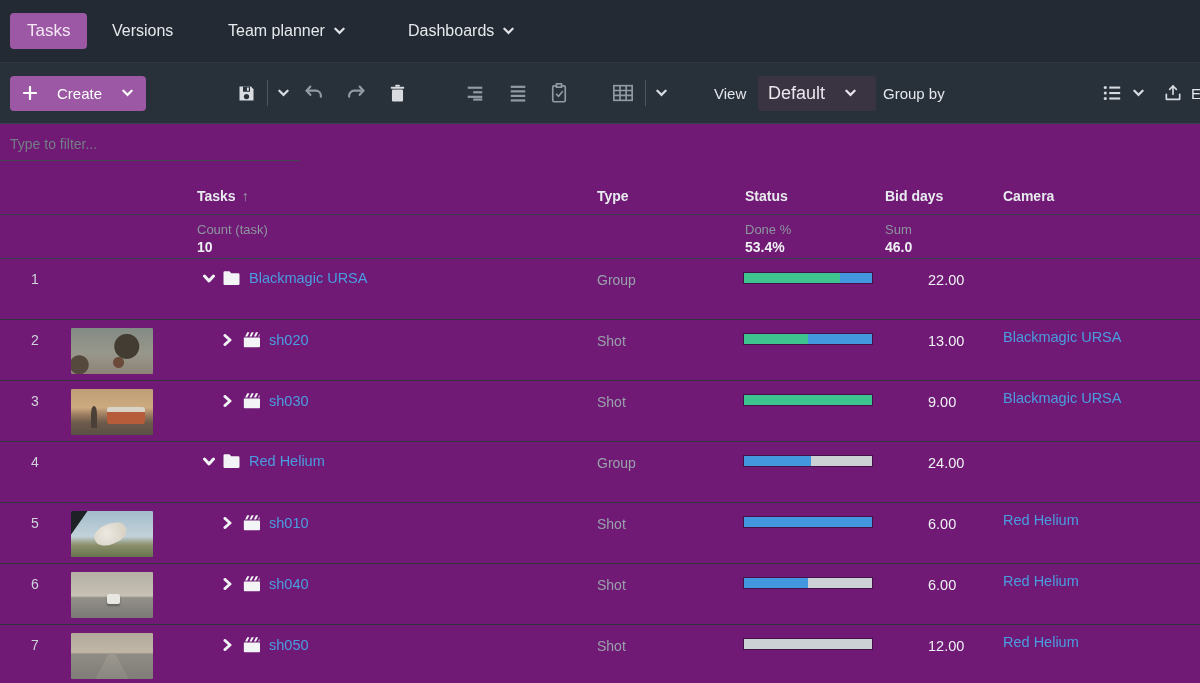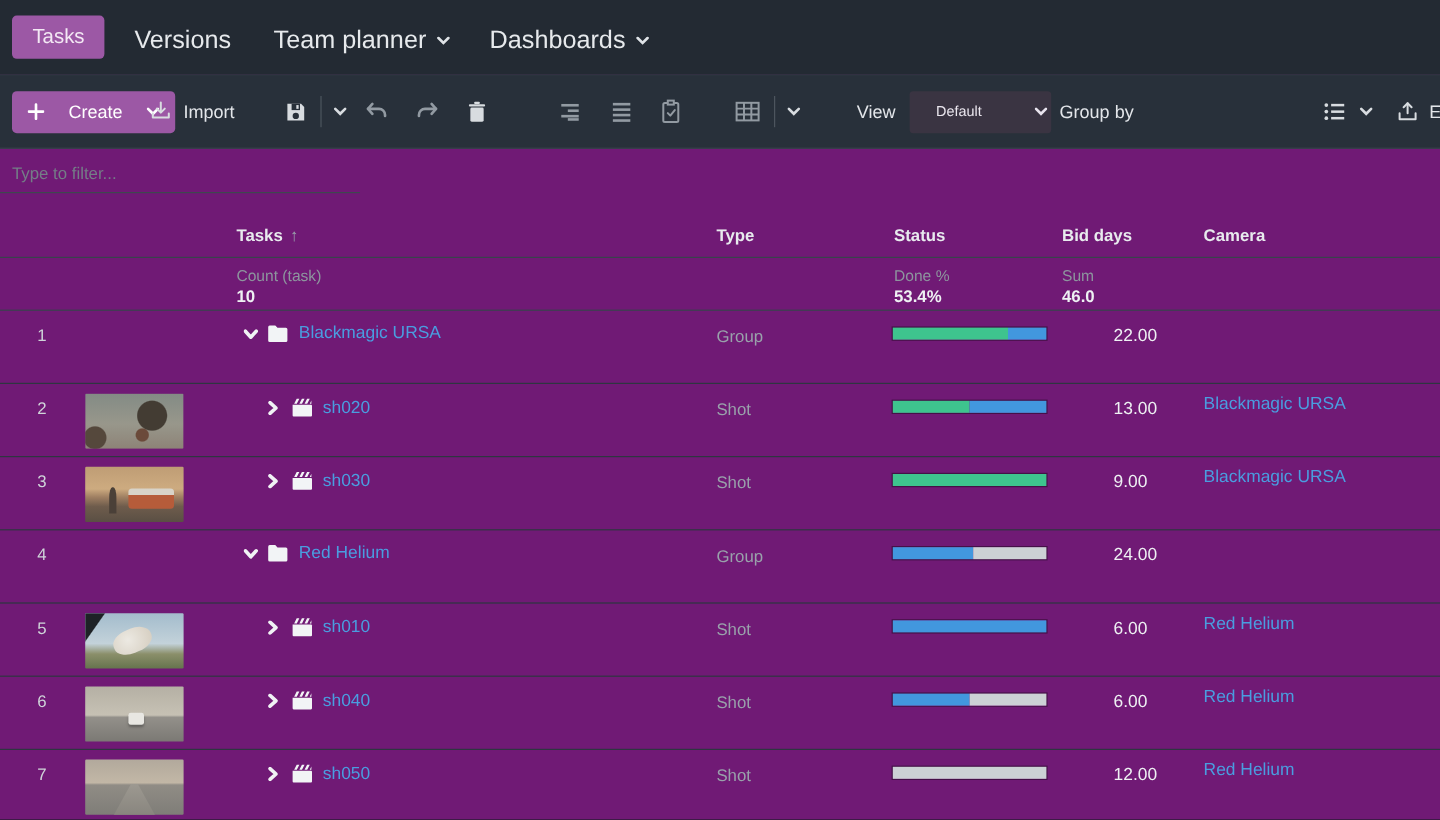--- a/index.html
+++ b/index.html
@@ -5,37 +5,37 @@
   * { margin:0; padding:0; box-sizing:border-box; }
   html,body { background:#1b2129; }
   body { font-family:"Liberation Sans", sans-serif; }
   #app {
     position:relative; width:1200px; height:683px; overflow:hidden;
     background:#701a75; color:#e8ebee;
   }
 
   
   #nav { position:absolute; top:0; left:0; width:1200px; height:62px; background:#232a33; }
-  .nav-item { position:absolute; top:22px; font-size:21px; color:#e6e9ec; cursor:pointer; display:flex; align-items:center; gap:9px;justify-content:flex-end; }
+  .nav-item { position:absolute; top:22px; font-size:16px; color:#e6e9ec; cursor:pointer; display:flex; align-items:center; gap:9px;justify-content:flex-end; }
   .nav-btn-active { position:absolute; top:13px; left:10px; background:#9c58a5; color:#f3e8f4; border:none; border-radius:4px; padding:8px 17px; font-size:17px; font-family:inherit; cursor:pointer; }
   .chev { display:inline-block; width:11px; height:8px; }
   .chev svg { display:block; width:11px; height:8px; }
 
   
   #toolbar { position:absolute; top:62px; left:0; width:1200px; height:62px; background:#28303a; border-top:1px solid #2e3640; border-bottom:1px solid #39424c; }
   .tb { position:absolute; top:0; height:60px; display:flex; align-items:center; }
   .btn-create { background:#9c58a5; color:#fff; border:none; border-radius:4px; height:35px; padding:0 13px; font-size:15px; font-family:inherit; display:flex; align-items:center; gap:20px; cursor:pointer; }
   .icon { display:inline-flex; align-items:center; justify-content:center; }
   .icon svg { display:block; }
   .ic-mid { color:#929aa2; }
   .ic-light { color:#d8dce0; }
   .tb-label { font-size:15px; color:#e3e6ea; }
   .vdiv { width:1px; height:26px; background:#4d555e; }
   .dd-default { background:#3a3442; border-radius:3px; height:35px; display:flex; align-items:center; justify-content:space-between; padding:0 12px 0 0; cursor:pointer; }
-  .dd-default span { flex:1; text-align:center; font-size:12px; color:#eae6ee; padding:0 22px; }
+  .dd-default span { flex:1; text-align:center; font-size:18px; color:#eae6ee; padding:0 10px; }
   .dd-plain { background:#262d37; border:1px solid #4a525c; border-radius:2px; height:35px; display:flex; align-items:center; gap:10px; padding:0 10px; font-size:15px; color:#e6e9ec; cursor:pointer; }
 
   
   #filter-input {
     position:absolute; top:128px; left:0; width:300px; height:33px;
     background:transparent; border:none; border-bottom:1px solid #3f474f;
     color:#c7cdd3; font-size:14px; font-family:inherit; padding:0 10px; outline:none;
   }
   #filter-input::placeholder { color:#747d87; }
 
@@ -123,30 +123,20 @@
           </span>
         <span>Create</span>
         <span class="icon">
             <svg width="11" height="8" viewBox="0 0 12 8">
               <path d="M1.5 1.5 L6 6 L10.5 1.5" fill="none" stroke="#fff" stroke-width="2.4" stroke-linecap="round"></path>
             </svg>
           </span>
       </button>
     </div>
 
-    <div class="tb" style="left:124px; gap:9px">
-      <span class="icon ic-light">
-        <svg width="20" height="20" viewBox="0 0 24 24" stroke="currentColor" fill="none" stroke-width="2" stroke-linecap="round" stroke-linejoin="round">
-            <path d="M12 3 v9"></path>
-            <path d="M8 9 l4 4 4 -4"></path>
-            <path d="M4 14 v4 h16 v-4"></path>
-          </svg>
-      </span>
-      <span class="tb-label">Import</span>
-    </div>
 
     <div class="tb" style="left:236px; gap:10px">
       <span class="icon ic-light">
         <svg width="21" height="21" viewBox="0 0 24 24">
             <path d="M4 4 h13 l3 3 v13 H4 z" fill="currentColor"></path>
             <rect x="8" y="4" width="8" height="6" fill="#28303a"></rect>
             <rect x="12.5" y="5.2" width="2.2" height="3.6" fill="currentColor"></rect>
             <circle cx="12" cy="15.5" r="3" fill="#28303a"></circle>
           </svg>
       </span>

